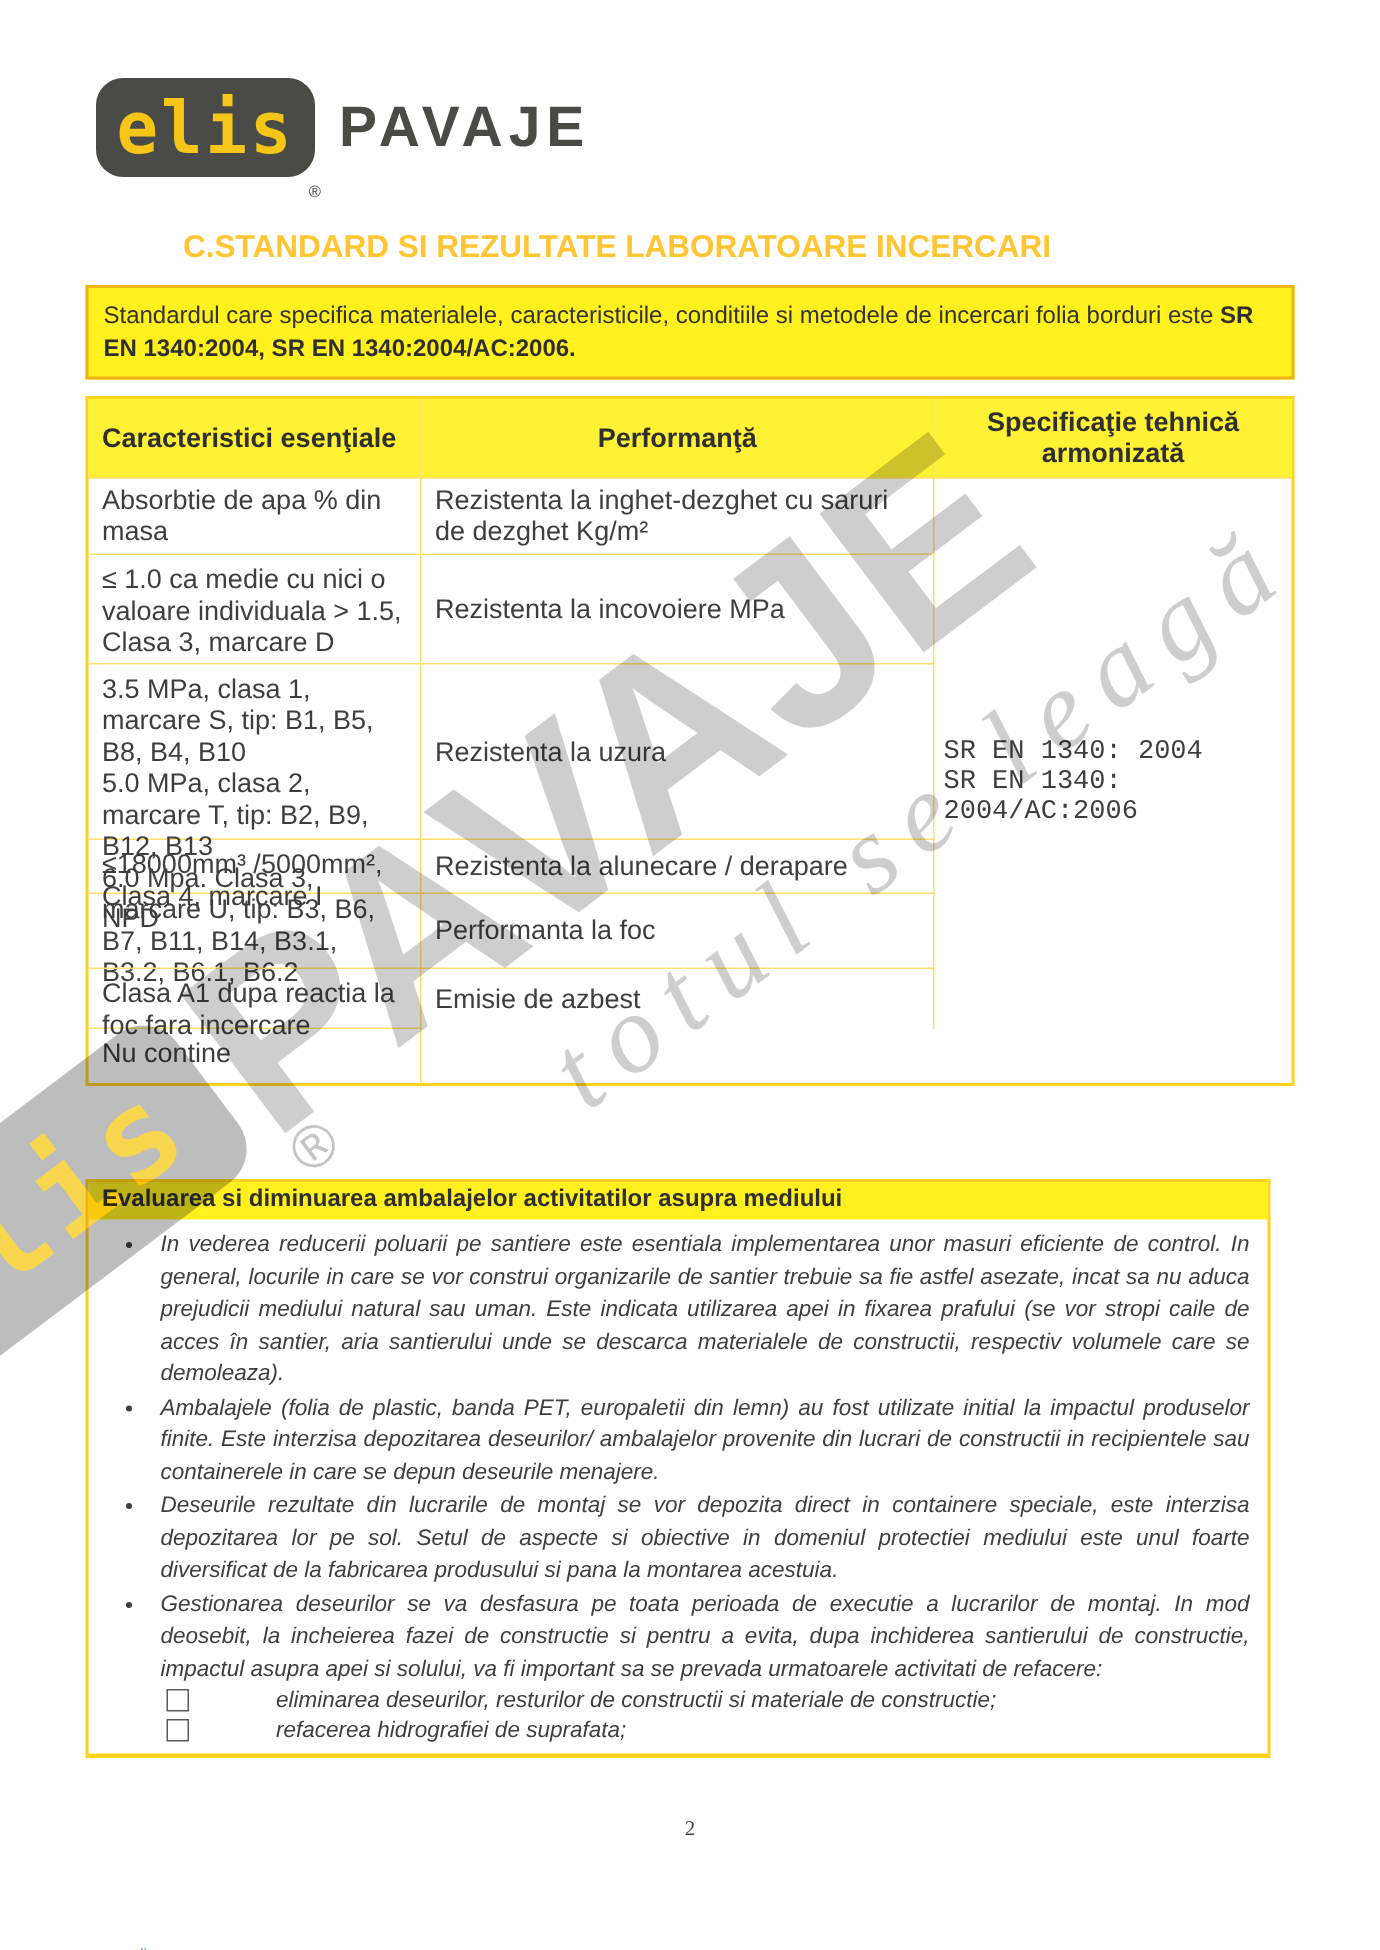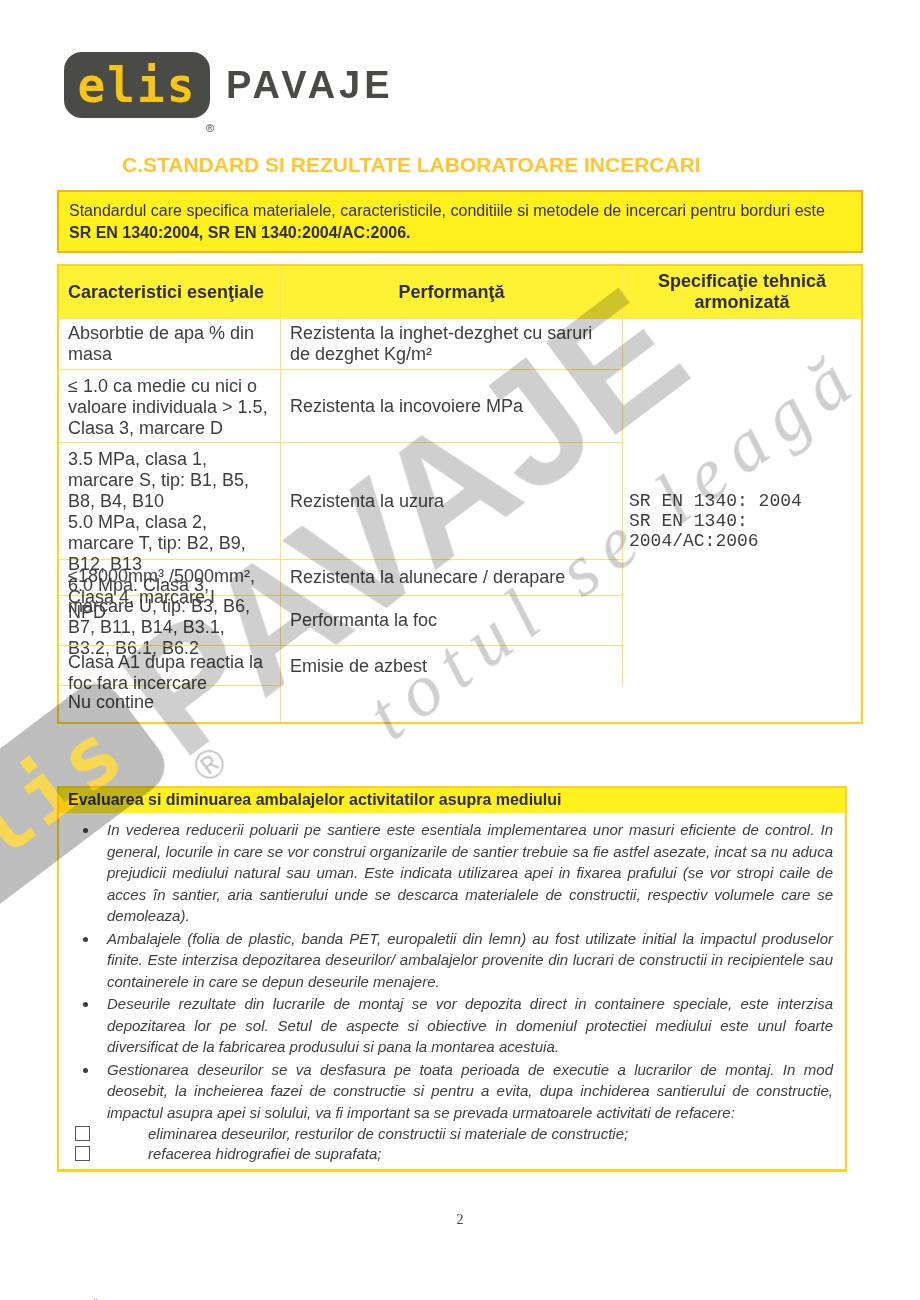--- a/index.html
+++ b/index.html
@@ -49,21 +49,21 @@
   .env-box{position:absolute;left:57px;top:786px;width:786px;height:381px;z-index:2;
            border:2px solid #ffd21e;border-bottom:3px solid #ffd21e;background:transparent;
            padding:0;overflow:hidden;}
   .env-head{background:#fff01e;font-weight:bold;font-size:16px;color:#2f2f2f;
             padding:3px 9px 4px 9px;}
   .env-body{padding:4px 12px 4px 16px;font-style:italic;}
   .env-body ul{margin:2px 0 0 0;padding-left:24px;}
   .env-body li{text-align:justify;font-size:15px;line-height:21.5px;margin:0 0 1px 0;
                padding-left:8px;}
   .chk-list{margin-top:1px;}
-  .chk-row{display:flex;align-items:center;height:19.5px;}
+  .chk-row{display:flex;align-items:center;height:19.5px;margin-left:36px;}
   .chk-box{display:inline-block;width:13px;height:13px;border:1.5px solid #5a5a5a;
            background:transparent;flex:0 0 auto;}
   .chk-label{margin-left:58px;font-size:15px;}
 
   
   .page-num{position:absolute;left:0;top:1212px;width:920px;text-align:center;
             font-size:14px;color:#444;z-index:2;font-family:"Liberation Serif",serif;}
   .site-url{position:absolute;left:64px;top:1298px;font-size:10px;color:#3b82f6;z-index:2;}
 
   
@@ -90,21 +90,21 @@
   <div class="logo-row">
     <div class="logo-box">
       <span class="elis">elis</span>
       <span class="logo-reg">®</span>
     </div>
     <div class="logo-pavaje">PAVAJE</div>
   </div>
 
   <div class="sec-title" id="title-c">C.STANDARD SI REZULTATE LABORATOARE INCERCARI</div>
 
-  <div class="intro-box"><span>Standardul care specifica materialele, caracteristicile, conditiile si metodele de incercari pentru borduri este </span><b>SR EN 1340:2004, SR EN 1340:2004/AC:2006.</b></div>
+  <div class="intro-box"><span>Standardul care specifica materialele, caracteristicile, conditiile si metodele de incercari folia borduri este </span><b>SR EN 1340:2004, SR EN 1340:2004/AC:2006.</b></div>
 
   <div class="ctable">
     <div class="cell hdr">Caracteristici esenţiale</div>
     <div class="cell hdr center">Performanţă</div>
     <div class="cell hdr center last-col">Specificaţie tehnică armonizată</div>
 
     <div class="cell lbl">Absorbtie de apa % din masa</div>
     <div class="spec-cell">SR EN 1340: 2004
 SR EN 1340: 2004/AC:2006</div>
 

